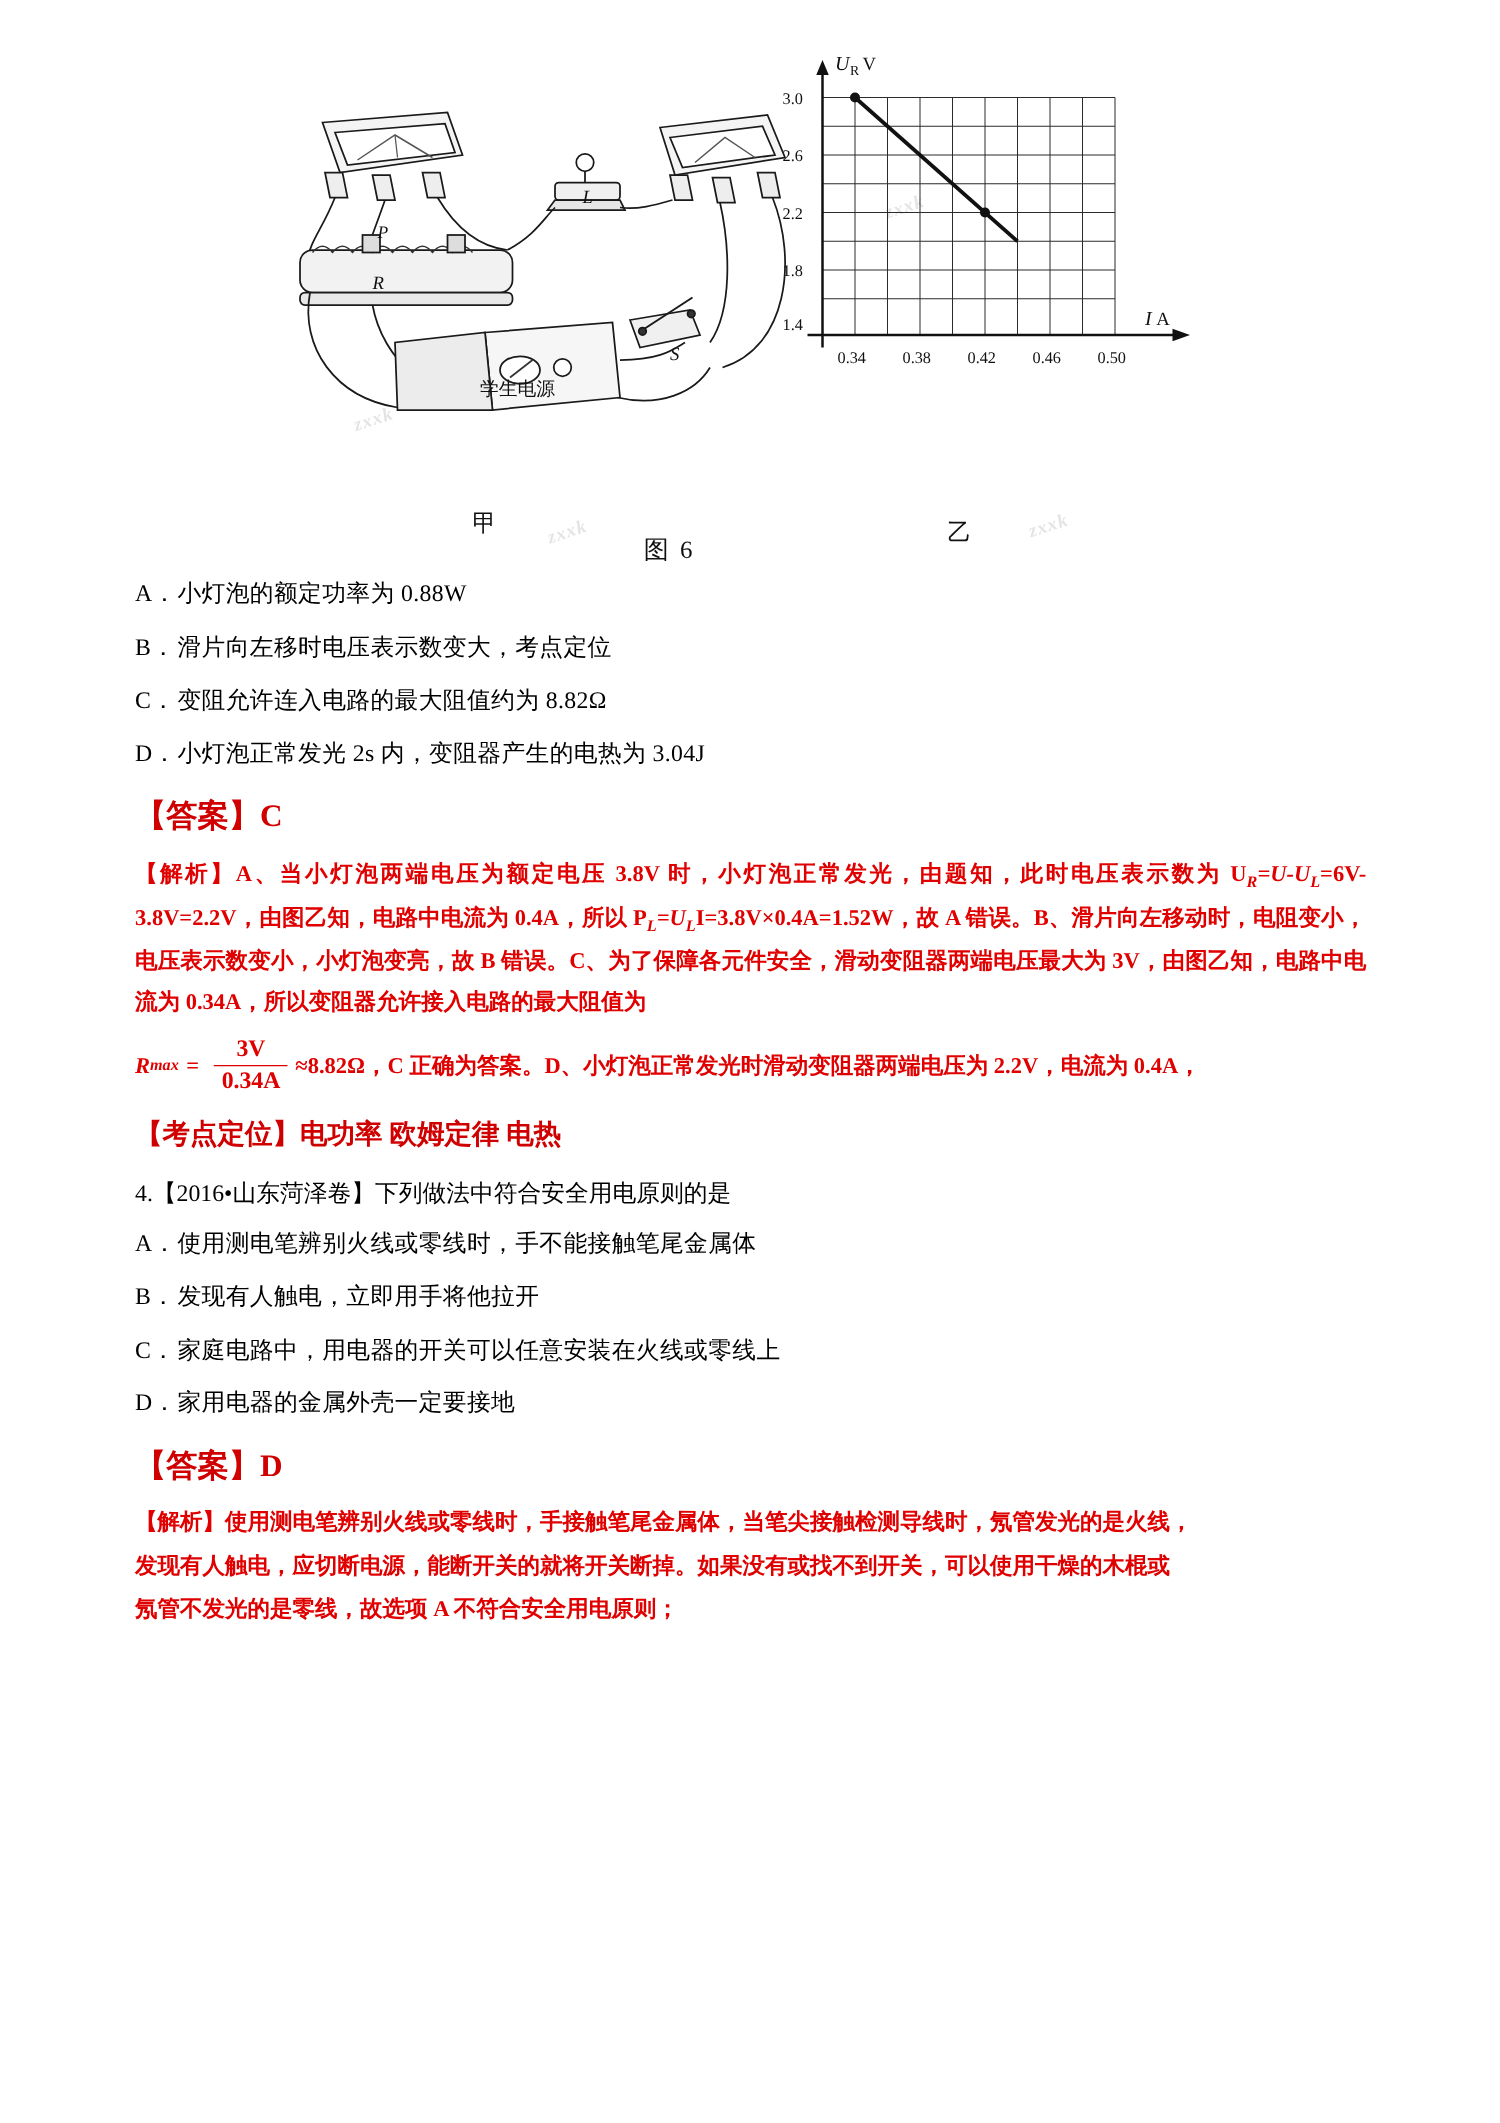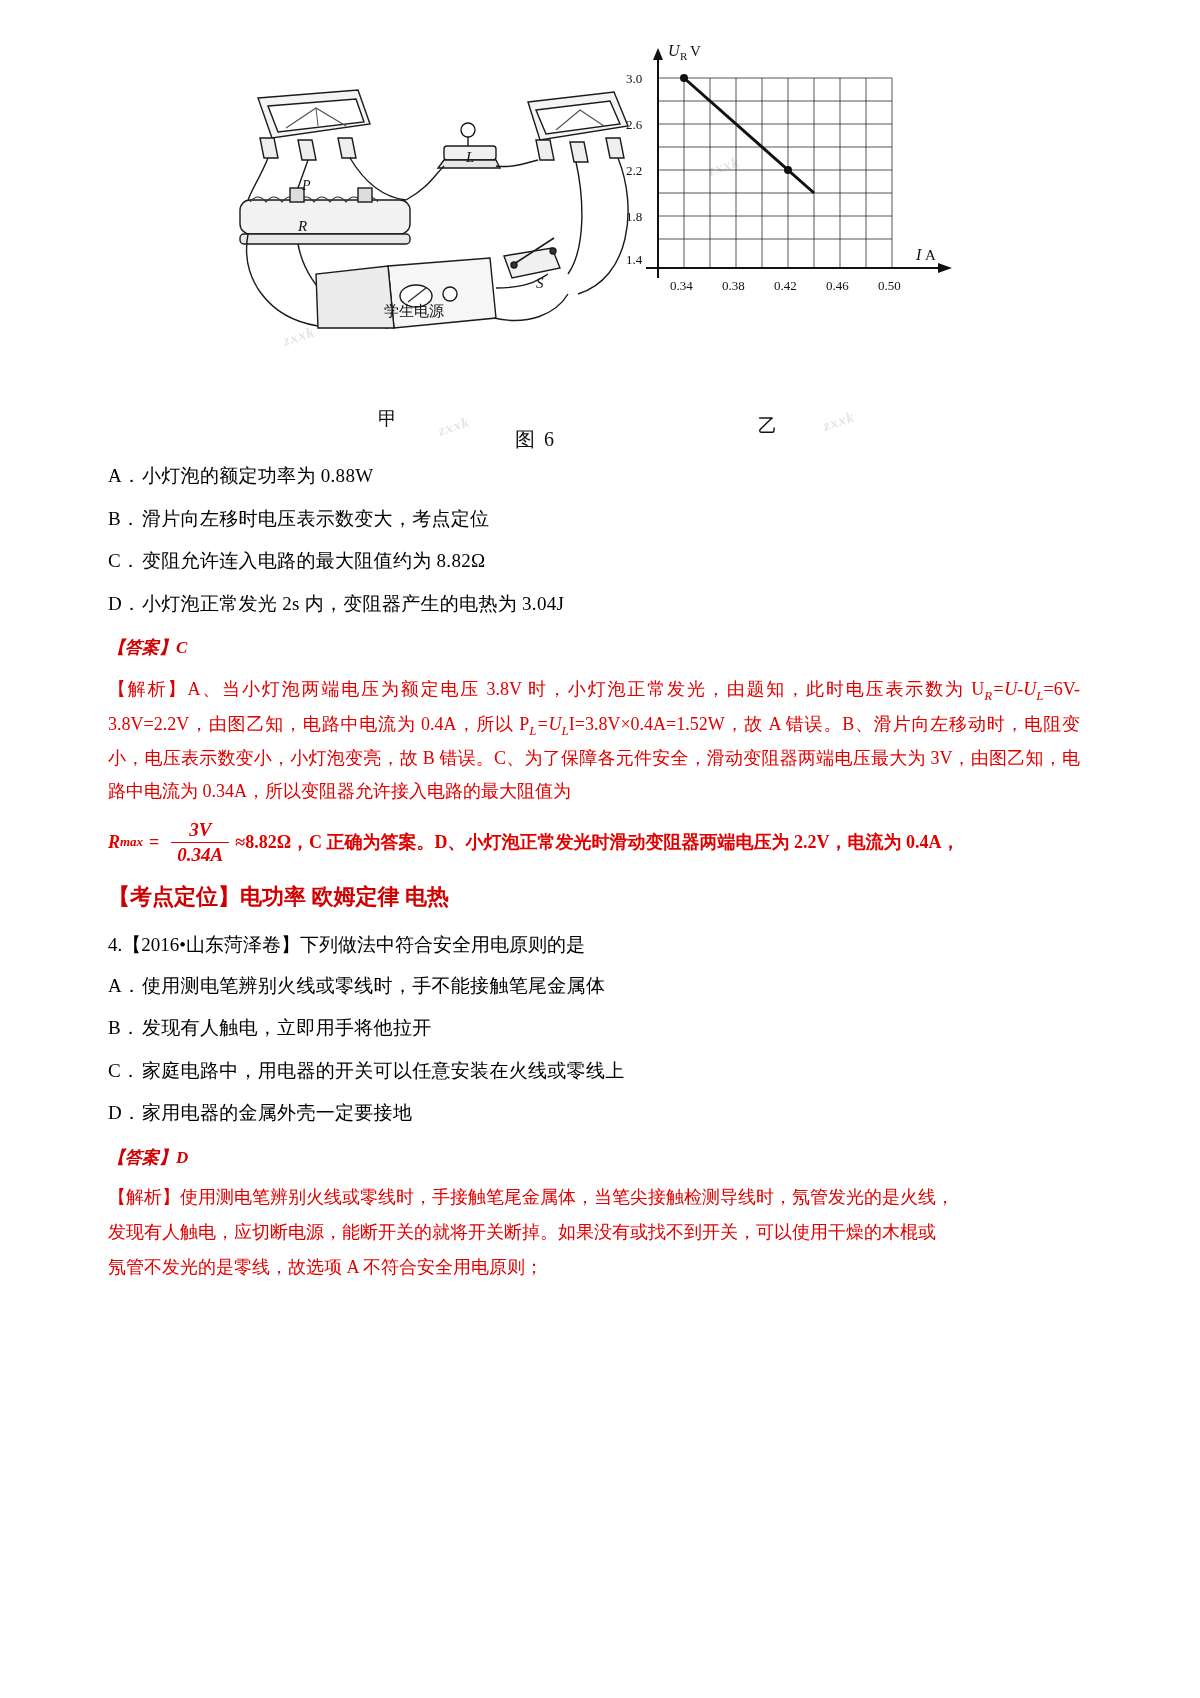--- a/index.html
+++ b/index.html
@@ -77,31 +77,30 @@
     line-height: 1.5;
     margin: 14px 0 0 0;
     letter-spacing: 0.3px;
   }
   .opt .mark {
     display: inline-block;
     min-width: 34px;
   }
   .ans {
     color: #d00000;
-    font-size: 17px;
+    font-size: 25px;
     font-weight: bold;
     margin: 18px 0 0 0;
-    font-style: italic;
   }
   .expl {
     color: #e00000;
     font-size: 18px;
     line-height: 1.85;
-    margin: 14px 13px 0 0;
-    font-weight: normal;
+    margin: 14px 0 0 0;
+    font-weight: bold;
     text-align: justify;
   }
   .kaodian {
     color: #d00000;
     font-size: 22px;
     font-weight: bold;
     margin: 16px 0 0 0;
   }
   .q-head {
     font-size: 19px;
@@ -115,21 +114,20 @@
     display: flex;
     align-items: center;
     flex-wrap: wrap;
   }
   .frac {
     display: inline-flex;
     flex-direction: column;
     align-items: center;
     vertical-align: middle;
     margin: 0 6px;
-    font-style: italic;
   }
   .frac .num { padding: 0 6px 1px 6px; font-size: 19px; }
   .frac .den { padding: 1px 6px 0 6px; font-size: 19px; border-top: 1.6px solid #e00000; }
   .ital { font-style: italic; }
   .sub { font-size: 0.72em; vertical-align: sub; }
 
   
   .wm {
     position: absolute;
     color: rgba(120,120,120,0.20);

